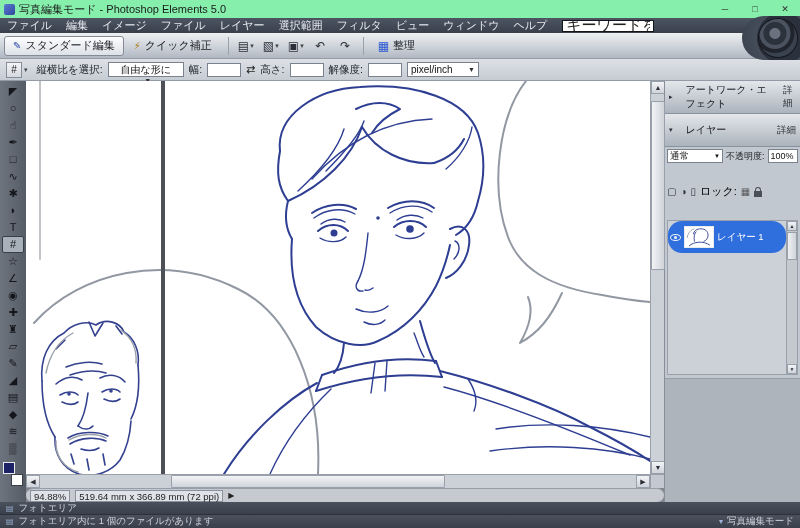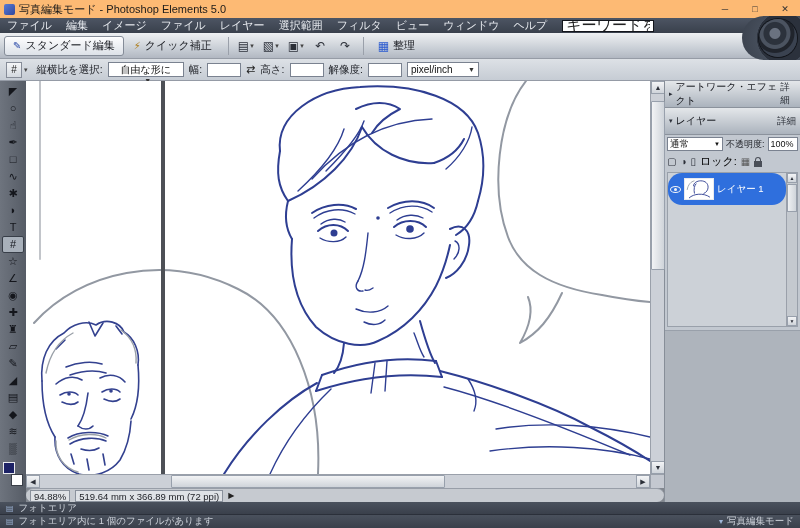--- a/index.html
+++ b/index.html
@@ -1,21 +1,21 @@
 <!DOCTYPE html>
 <html><head>
 <meta charset="utf-8">
 <style>
   * { margin:0; padding:0; box-sizing:border-box; }
   html,body { width:800px; height:528px; overflow:hidden; }
   body { font-family:"Liberation Sans","DejaVu Sans",sans-serif; font-size:11px; background:#c8ccd4; }
   .app { width:800px; height:528px; display:flex; flex-direction:column; position:relative; }
 
   
-  .titlebar { height:18px; background:#fdba74; display:flex; align-items:center; justify-content:space-between; }
+  .titlebar { height:18px; background:#86efac; display:flex; align-items:center; justify-content:space-between; }
   .title-left { display:flex; align-items:center; gap:4px; padding-left:4px; }
   .app-icon { width:11px; height:11px; border-radius:2px; background:linear-gradient(135deg,#5b7bd5,#31479c); }
   .title-text { font-size:11px; color:#1a1a1a; }
   .win-controls { display:flex; height:18px; }
   .win-btn { width:30px; height:18px; display:flex; align-items:center; justify-content:center; font-size:9px; color:#333; }
 
   
   .menubar { height:15px; background:linear-gradient(#4d5563,#39404c); display:flex; align-items:center; color:#e6e9ee; position:relative; z-index:2; }
   .menu-items { display:flex; }
   .menu-item { padding:0 7px; font-size:11px; line-height:15px; white-space:nowrap; }
@@ -77,24 +77,24 @@
   .htrack { flex:1; position:relative; }
   .hthumb { position:absolute; left:22%; top:0; height:13px; width:46%; background:linear-gradient(#f2f3f5,#cfd4da); border:1px solid #98a0ac; border-radius:1px; }
   .scroll-corner { width:14px; background:#c4c8d0; border-top:1px solid #9aa0aa; border-left:1px solid #9aa0aa; }
 
   .statusbar { height:14px; background:#c6cad0; border-top:1px solid #989ea8; display:flex; align-items:center; gap:5px; padding:0 4px; font-size:9.5px; color:#1c1e24;border-radius:7px; }
   .status-box { height:12px; line-height:11px; border:1px solid #8a919c; background:#dfe2e6; padding:0 3px; white-space:nowrap; }
   .status-arrow { font-size:8px; color:#222; }
 
   
   .panel { width:136px; background:#b6bcc4; border-left:1px solid #878e98; display:flex; flex-direction:column; flex:none; }
-  .panel-header { height:27px; flex:none; background:linear-gradient(#e4e7ea,#abb3bd); border-bottom:1px solid #8b929c; display:flex; align-items:center; gap:3px; padding:7px 4px; font-size:10px; color:#15171d; }
+  .panel-header { height:27px; flex:none; background:linear-gradient(#e4e7ea,#abb3bd); border-bottom:1px solid #8b929c; display:flex; align-items:center; gap:13px; padding:16px 4px; font-size:10px; color:#15171d; }
   .ph-arrow { font-size:7px; color:#2b2f38; }
   .details-link { margin-left:auto; font-size:9.5px; color:#2b2f38; }
-  .layers-body { background:#c2c8d0; border-bottom:1px solid #99a0aa; padding:2px 2px 3px 2px; display:flex; flex-direction:column; gap:3px; }
+  .layers-body { background:#c2c8d0; border-bottom:1px solid #99a0aa; padding:2px 2px 3px 2px; display:flex; flex-direction:column; gap:21px; }
   .blend-row { display:flex; align-items:center; gap:3px; }
   .blend-select { width:56px; height:14px; background:#fff; border:1px solid #7a8290; font-size:9.5px; color:#111; display:flex; align-items:center; justify-content:space-between; padding:0 2px; }
   .blend-select .dd { font-size:6px; }
   .opacity-label { font-size:9px; color:#1c1e24; white-space:nowrap; }
   .opacity-box { width:30px; height:14px; background:#fff; border:1px solid #7a8290; font-size:9px; color:#111; display:flex; align-items:center; padding:0 2px; overflow:hidden; white-space:nowrap; }
   .layer-ctrl-row { display:flex; align-items:center; gap:4px; height:15px; }
   .lyr-icon { font-size:10px; color:#2b2f38; }
   .lock-label { font-size:11px; }
   .checker-icon { font-size:10px; color:#555; }
   .lock-icon { width:8px; height:6px; background:#4a4f58; position:relative; margin-top:4px; }

